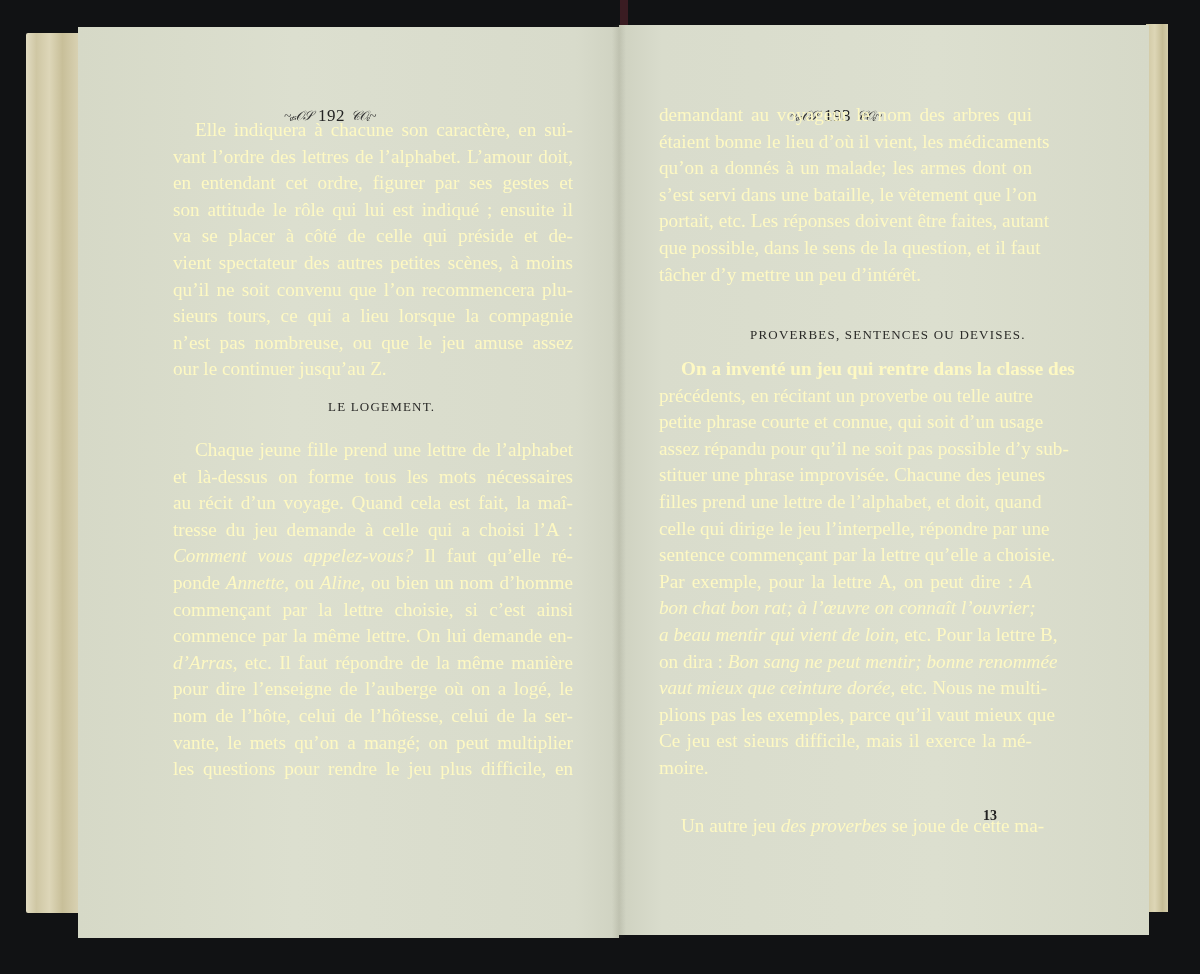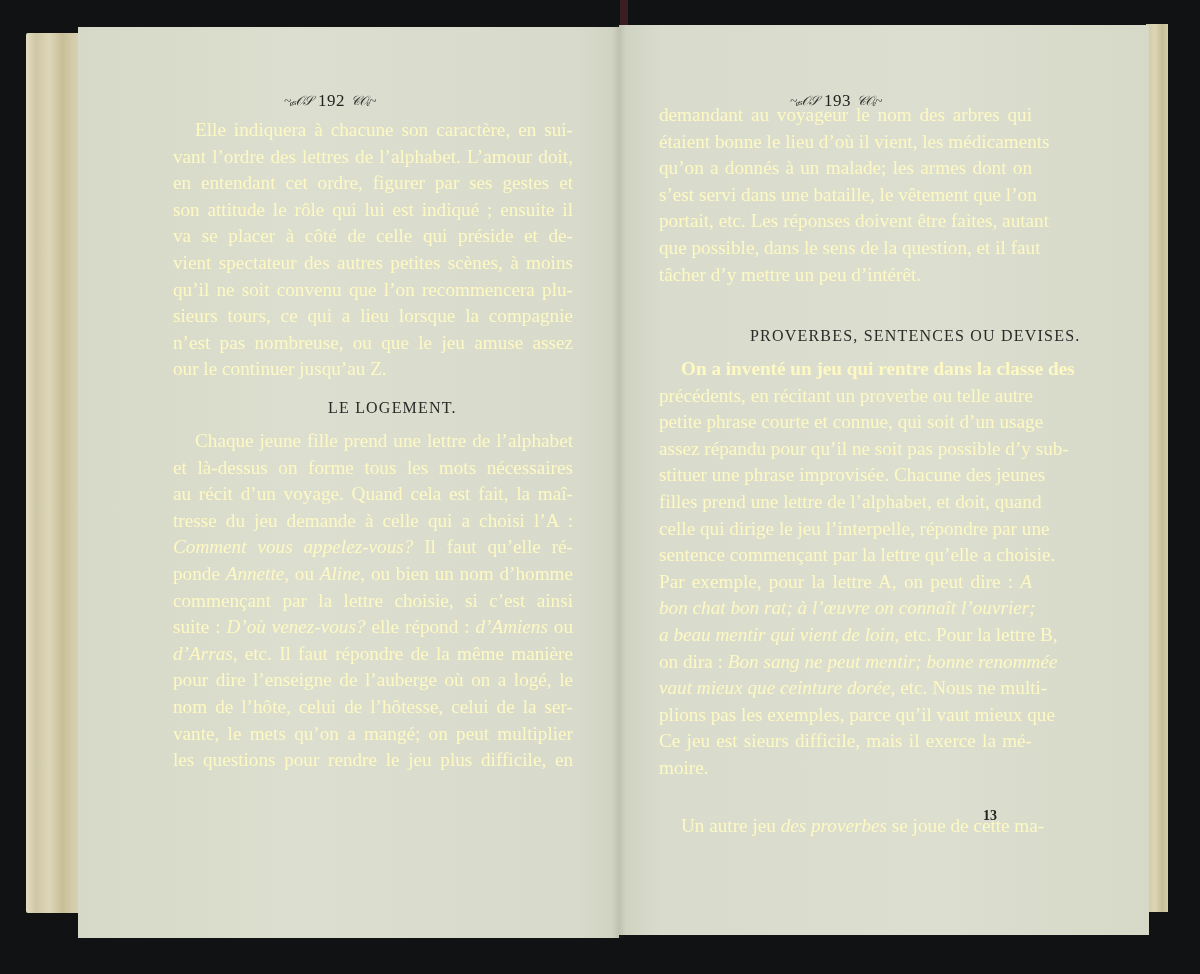--- a/index.html
+++ b/index.html
@@ -24,35 +24,35 @@
   }
   .page.left { left:78px; width:541px;
     background:linear-gradient(90deg,#d6d9c7 0%,#dcdfcf 40%,#d8dbcb 92%,#cfd2c1 100%); }
   .page.right { left:619px; width:530px; top:25px; height:910px;
     background:linear-gradient(90deg,#ced1c0 0%,#d9dccc 8%,#dcdfcf 60%,#d6d9c8 100%); }
   .spine-shadow { position:absolute; left:612px; top:25px; width:14px; height:913px;
     background:linear-gradient(90deg,rgba(0,0,0,0) 0%,rgba(80,80,60,0.12) 50%,rgba(0,0,0,0) 100%); }
   .ribbon { position:absolute; left:620px; top:0; width:8px; height:27px; background:#3a1c22; }
 
   .header {
-    position:absolute; top:91px; font-size:17px; color:#222;
+    position:absolute; top:106px; font-size:17px; color:#222;
     display:flex; align-items:center; gap:6px; letter-spacing:0.5px;
   }
   .orn { font-size:13px; color:#333; letter-spacing:-1px; font-style:italic; }
   .header.l { left:284px; }
   .header.r { left:790px; }
 
   .text { position:absolute; color:#fef9c3; font-size:19.2px; line-height:26.6px; }
   .line { white-space:nowrap; display:block; height:26.6px; text-align:justify; text-align-last:justify; }
   .line.last { text-align-last:left; }
   .left-col { left:173px; width:400px; }
   .right-col { left:659px; width:373px; }
 
   .section-title {
-    position:absolute; font-size:16px; letter-spacing:1.2px; color:#2a2a28;
+    position:absolute; font-size:13px; letter-spacing:1.2px; color:#2a2a28;
     font-variant:small-caps;
   }
   em, .it { font-style:italic; }
   .folio-sig { position:absolute; left:983px; top:808px; font-size:14px; color:#222;font-weight:bold; }
 </style>
 </head>
 <body>
 
 <div class="book">
   <div class="ribbon"></div>
@@ -78,28 +78,28 @@
       <span class="line"><span>vient spectateur des autres petites scènes, à moins</span></span>
       <span class="line"><span>qu’il ne soit convenu que l’on recommencera plu-</span></span>
       <span class="line"><span>sieurs tours, ce qui a lieu lorsque la compagnie</span></span>
       <span class="line"><span>n’est pas nombreuse, ou que le jeu amuse assez</span></span>
       <span class="line last"><span>our le continuer jusqu’au Z.</span></span>
     </div>
 
   <div class="section-title" style="left:328px; top:399px;">LE LOGEMENT.</div>
 
   <div class="text left-col" id="lp2" style="top:428px;">
-      <span class="line" style="padding-left: 22px;"><span>Chaque jeune fille prend une lettre de l’alphabet</span></span>
+      <span class="line" style="padding-left: 22px; margin-top: 9px;"><span>Chaque jeune fille prend une lettre de l’alphabet</span></span>
       <span class="line"><span>et là-dessus on forme tous les mots nécessaires</span></span>
       <span class="line"><span>au récit d’un voyage. Quand cela est fait, la maî-</span></span>
       <span class="line"><span>tresse du jeu demande à celle qui a choisi l’A :</span></span>
       <span class="line"><span class="it">Comment vous appelez-vous?</span><span> Il faut qu’elle ré-</span></span>
       <span class="line"><span>ponde </span><span class="it">Annette</span><span>, ou </span><span class="it">Aline</span><span>, ou bien un nom d’homme</span></span>
       <span class="line"><span>commençant par la lettre choisie, si c’est ainsi</span></span>
-      <span class="line"><span>suite : </span><span class="it">D’où venez-vous?</span><span> elle répond : </span><span class="it">d’Amiens</span><span> ou</span></span>
+      <span class="line"><span>commence par la même lettre. On lui demande en-</span></span>
       <span class="line"><span class="it">d’Arras</span><span>, etc. Il faut répondre de la même manière</span></span>
       <span class="line"><span>pour dire l’enseigne de l’auberge où on a logé, le</span></span>
       <span class="line"><span>nom de l’hôte, celui de l’hôtesse, celui de la ser-</span></span>
       <span class="line"><span>vante, le mets qu’on a mangé; on peut multiplier</span></span>
       <span class="line"><span>les questions pour rendre le jeu plus difficile, en</span></span>
     </div>
 
   <div class="header r">
     <span class="orn">~ₑₛ𝒪𝒮</span>
     <span>193</span>

